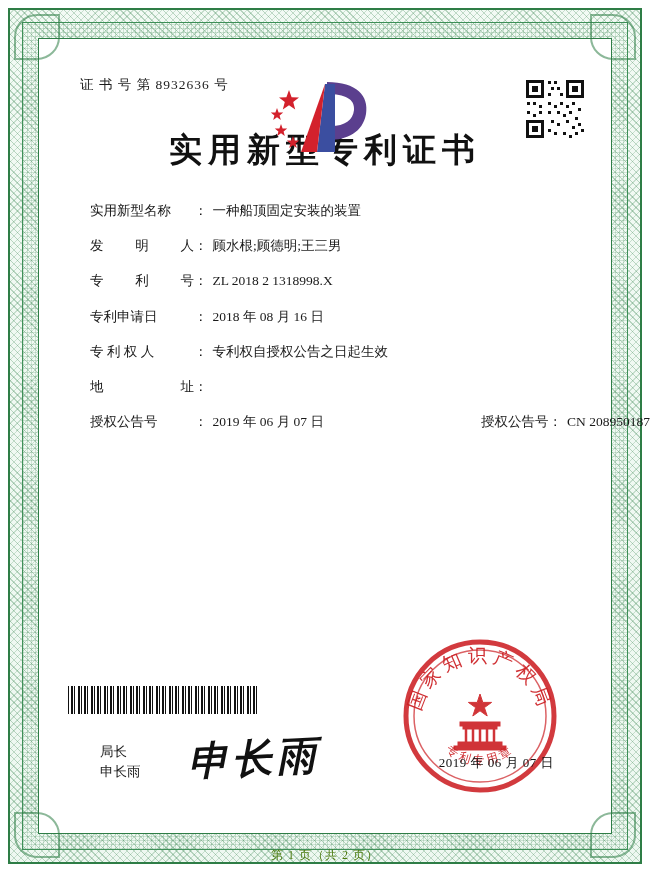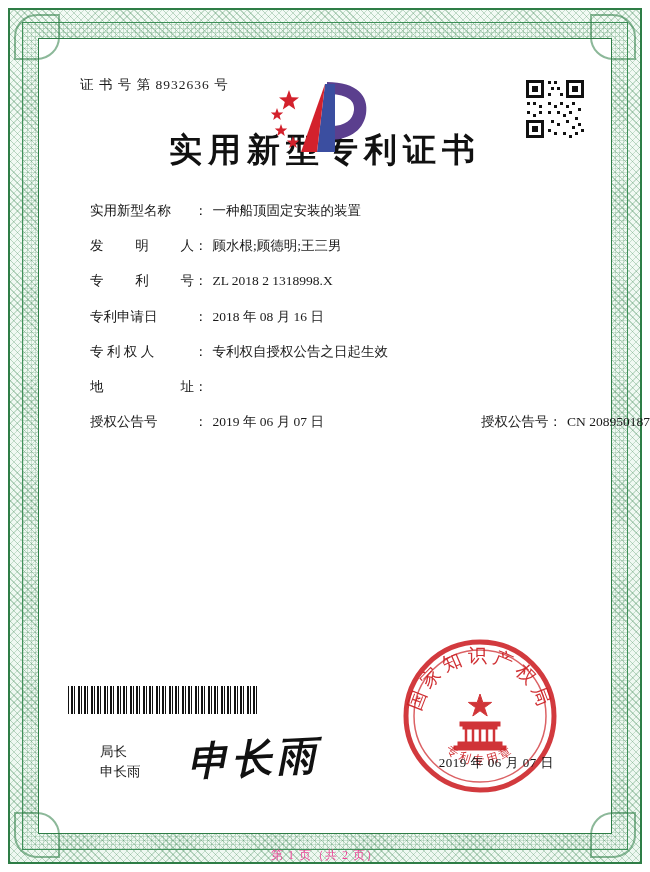--- a/index.html
+++ b/index.html
@@ -236,21 +236,21 @@
     white-space: nowrap;
   }
 
   .page-footer {
     position: absolute;
     left: 0;
     right: 0;
     bottom: 8px;
     text-align: center;
     font-size: 12px;
-    color: #ec4899;
+    color: #4d7c0f;
     letter-spacing: 1px;
   }
 </style>
 </head>
 <body>
 
 <div class="certificate">
 
   <div class="border-outer"></div>
   <div class="border-mid"></div>

